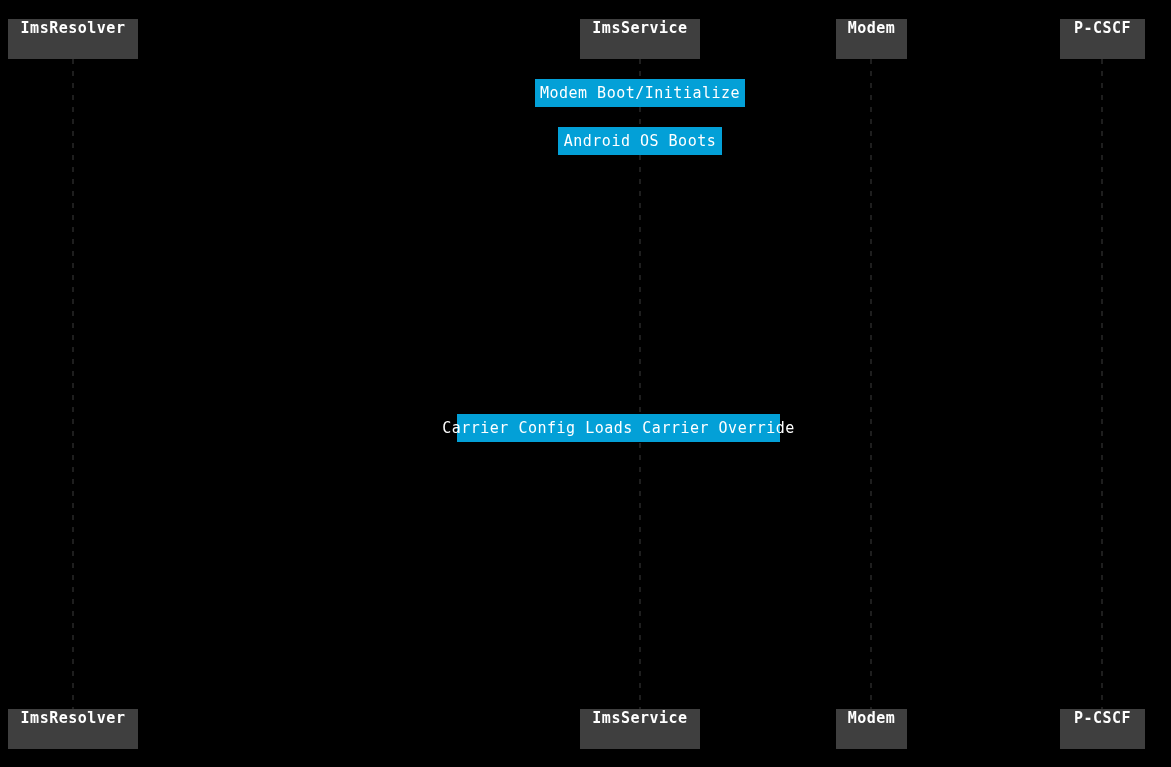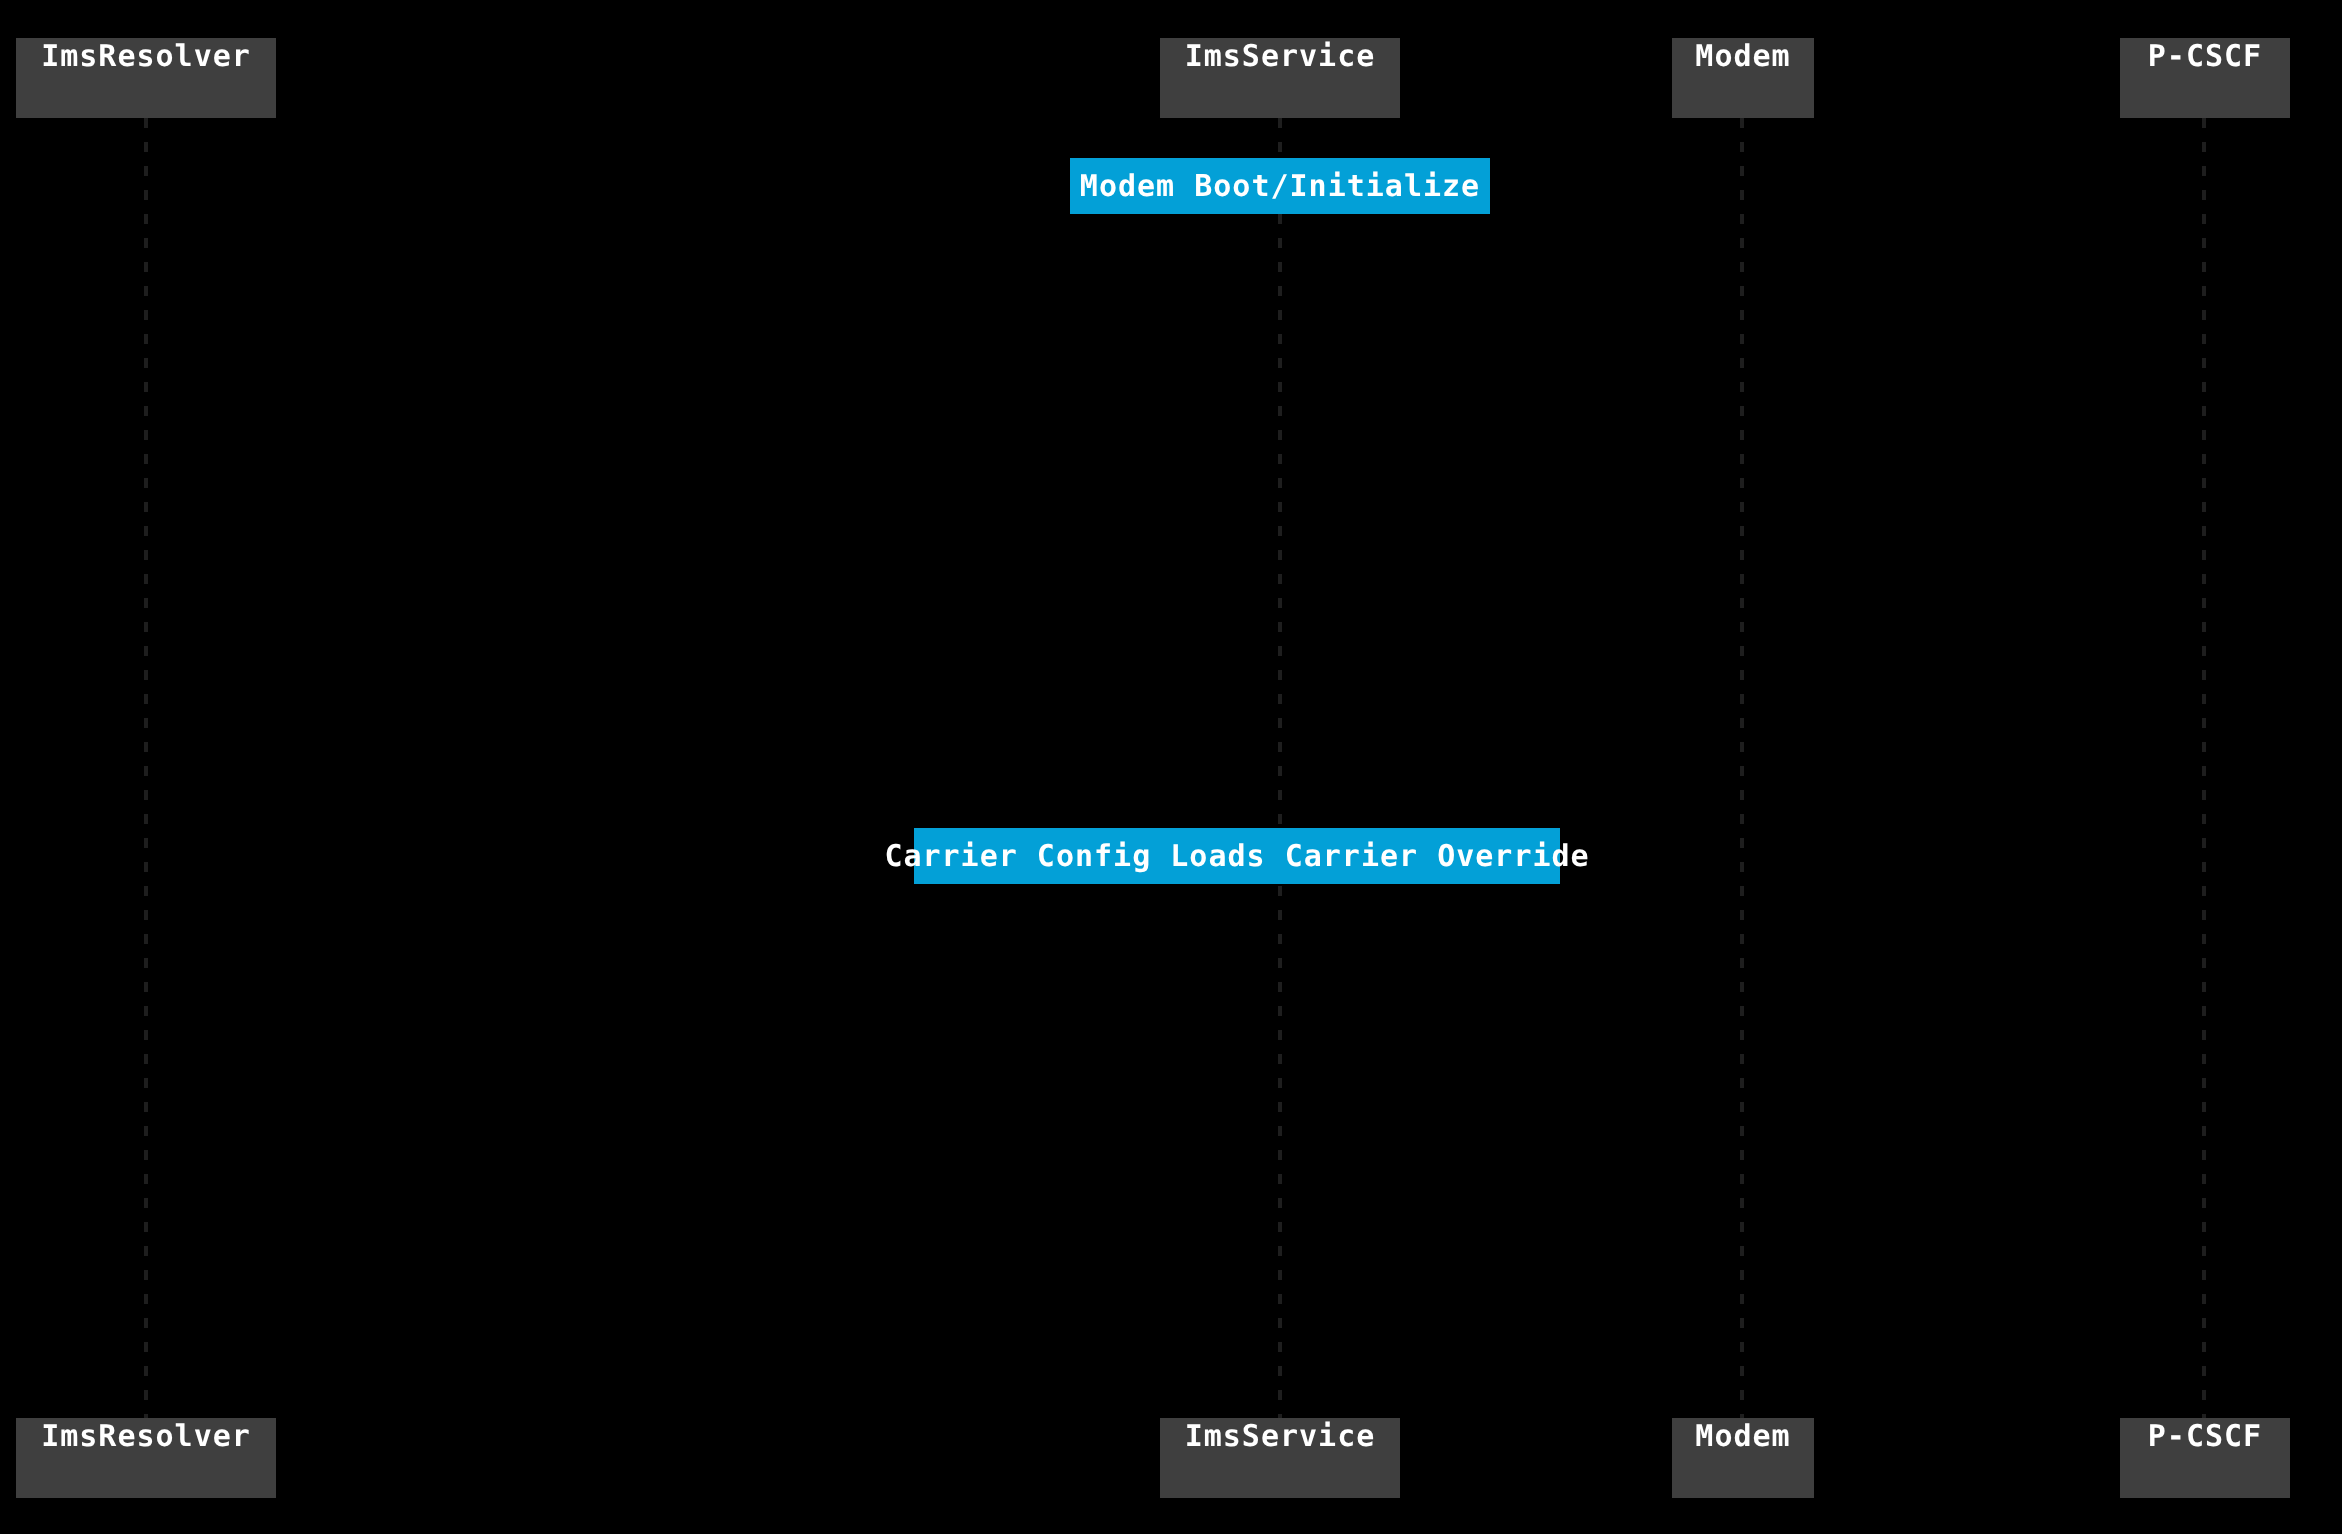--- a/index.html
+++ b/index.html
@@ -60,21 +60,21 @@
   
   .divider {
     position: absolute;
     height: 28px;
     background: #03a0d7;
     color: #ffffff;
     display: flex;
     align-items: center;
     justify-content: center;
     font-size: 15px;
-    font-weight: bold;
+    font-weight: normal;
     letter-spacing: 0.5px;
     white-space: nowrap;
     box-sizing: border-box;
     z-index: 4;
     user-select: none;
   }
 </style>
 </head>
 <body>
 
@@ -98,20 +98,23 @@
   </div>
 
   <div class="participant" style="left:1060px; top:19px; width:85px;">
     <span>P-CSCF</span>
   </div>
 
   <div class="divider" style="left:535px; top:79px; width:210px;">
     <span>Modem Boot/Initialize</span>
   </div>
 
+  <div class="divider" style="left:558px; top:127px; width:164px;">
+    <span>Android OS Boots</span>
+  </div>
 
 
   <div class="divider" style="left:457px; top:414px; width:323px;">
     <span>Carrier Config Loads Carrier Override</span>
   </div>
 
   <div class="participant" style="left:8px; top:709px; width:130px;">
     <span>ImsResolver</span>
   </div>
 

